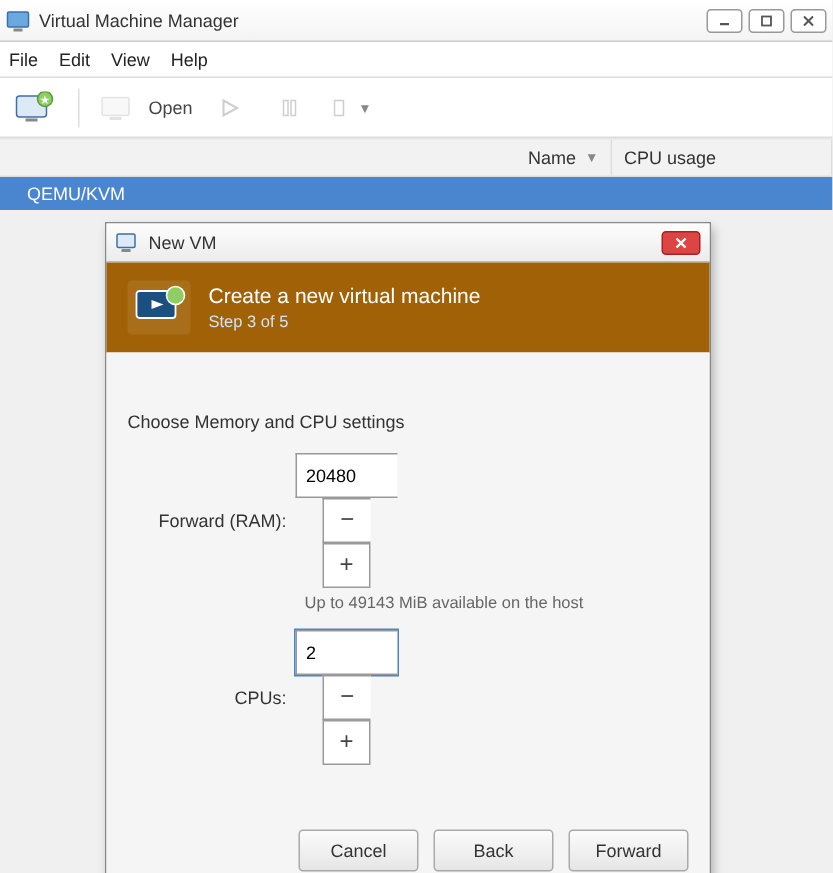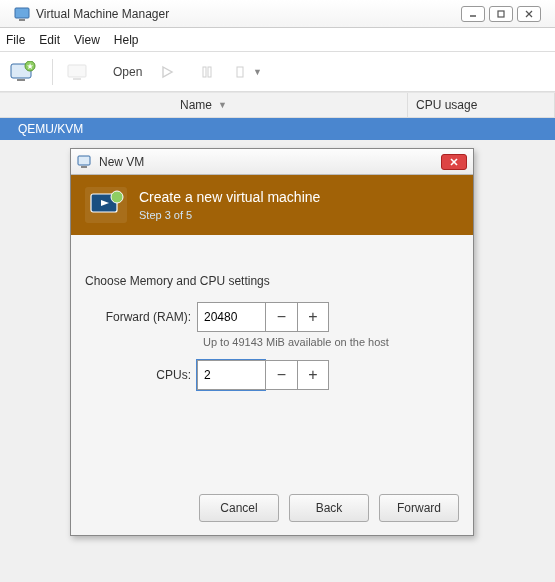--- a/index.html
+++ b/index.html
@@ -1,35 +1,35 @@
 <!DOCTYPE html>
 <html><head>
 <meta charset="utf-8">
 <style>
 * { box-sizing: border-box; margin: 0; padding: 0; font-family: "Segoe UI", Tahoma, sans-serif; }
 body { background: #f0f0f0; width: 555px; height: 582px; overflow: hidden; position: relative; }
 
-.titlebar { height: 28px; background: linear-gradient(#fff,#f4f4f4); border-bottom: 1px solid #ccc; display: flex; align-items: center; padding: 0 14px; }
+.titlebar { height: 28px; background: linear-gradient(#fff,#f4f4f4); border-bottom: 1px solid #ccc; display: flex; align-items: center; padding: 0 4px; }
 .titlebar .app-icon { width: 16px; height: 16px; margin-right: 6px; display: inline-flex; }
 .titlebar .title { font-size: 12px; color: #333; flex: 1; }
 .win-controls { display: flex; gap: 4px; }
 .win-btn { width: 24px; height: 16px; background: #fff; border: 1px solid #999; border-radius: 3px; display: flex; align-items: center; justify-content: center; font-size: 10px; color: #555; cursor: pointer; }
 
 .menubar { height: 24px; background: #fff; border-bottom: 1px solid #ddd; display: flex; align-items: center; padding: 0 6px; gap: 14px; }
 .menubar span { font-size: 12px; color: #222; cursor: pointer; }
 
 .toolbar { height: 40px; background: #fff; border-bottom: 1px solid #ddd; display: flex; align-items: center; padding: 0 8px; gap: 10px; }
 .tool-icon { width: 30px; height: 26px; display: flex; align-items: center; justify-content: center; }
 .tool-sep { width: 1px; height: 26px; background: #ddd; margin: 0 4px; }
-.tool-open { display: flex; align-items: center; gap: 24px; color: #444; font-size: 12px; justify-content: space-between; }
+.tool-open { display: flex; align-items: center; gap: 10px; color: #444; font-size: 12px; justify-content: space-between; }
 .tool-disabled svg { opacity: 0.4; }
 
 .list-header { height: 26px; background: #f2f2f2; border-bottom: 1px solid #ddd; display: flex; border-top: 1px solid #e6e6e6;}
 .list-header .col { padding: 4px 8px; font-size: 12px; color: #333; border-right: 1px solid #ddd; display:flex; align-items:center; }
-.col-name { width: 408px; justify-content: center; }
+.col-name { width: 408px; justify-content: flex-end; }
 .col-cpu { flex: 1; }
 
 .list-body { }
 .list-row { height: 22px; background: #4a86cf; color: #fff; display: flex; align-items: center; padding: 0 18px; font-size: 12px; }
 
 .dialog { position: absolute; left: 70px; top: 148px; width: 404px; background: #fff; border: 1px solid #888; box-shadow: 2px 3px 6px rgba(0,0,0,0.25); }
 .dialog-titlebar { height: 26px; background: linear-gradient(#fdfdfd,#ececec); border-bottom: 1px solid #bbb; display: flex; align-items: center; padding: 0 6px; }
 .dialog-titlebar .dlg-icon { width:16px; height:16px; margin-right:6px; }
 .dialog-titlebar .dlg-title { font-size: 12px; color: #333; flex: 1; }
 .dlg-close { width: 26px; height: 16px; background: #d44; border: 1px solid #a22; border-radius: 3px; display:flex; align-items:center; justify-content:center; cursor:pointer; }
@@ -37,21 +37,21 @@
 
 .dialog-header { background: #a16207; color: #fff; padding: 12px 14px; display: flex; align-items: center; gap: 12px; }
 .dlg-hero { width: 42px; height: 36px; background: rgba(255,255,255,0.08); display:flex; align-items:center; justify-content:center; border-radius:3px; }
 .dlg-head-text .h1 { font-size: 14px; font-weight: 500; }
 .dlg-head-text .step { font-size: 11px; color: #cfe3f4; margin-top: 4px; }
 
 .dialog-body { background: #f5f5f5; padding: 16px 14px 80px 14px; min-height: 300px; }
 .section-title { font-size: 12px; color: #333; margin-bottom: 14px; margin-top: 23px; }
 .form-row { display: flex; align-items: center; margin-bottom: 4px; }
 .form-row .lbl { width: 112px; text-align: right; font-size: 12px; color: #333; padding-right: 6px; }
-.spinner { display: flex; align-items: center; }
+.spinner { display: flex; align-items: center; flex-direction: column; }
 .spinner input { width: 68px; height: 30px; border: 1px solid #999; border-right: none; padding: 0 6px; font-size: 12px; background:#fff; }
 .spin-btn { width: 32px; height: 30px; border: 1px solid #999; background: #fff; display:flex; align-items:center; justify-content:center; font-size:16px; color:#444; cursor:pointer; }
 .spin-btn.minus { border-right: none; }
 .form-hint { font-size: 11px; color: #666; margin: 4px 0 12px 118px; }
 
 .dialog-footer { position: absolute; bottom: 13px; right: 14px; display: flex; gap: 10px; }
 .dlg-btn { min-width: 80px; height: 28px; background: linear-gradient(#fbfbfb,#e6e6e6); border: 1px solid #aaa; border-radius: 3px; font-size: 12px; color: #333; cursor: pointer; }
 
 .caret { font-size:9px; color:#888; margin-left:6px;}
 </style>

